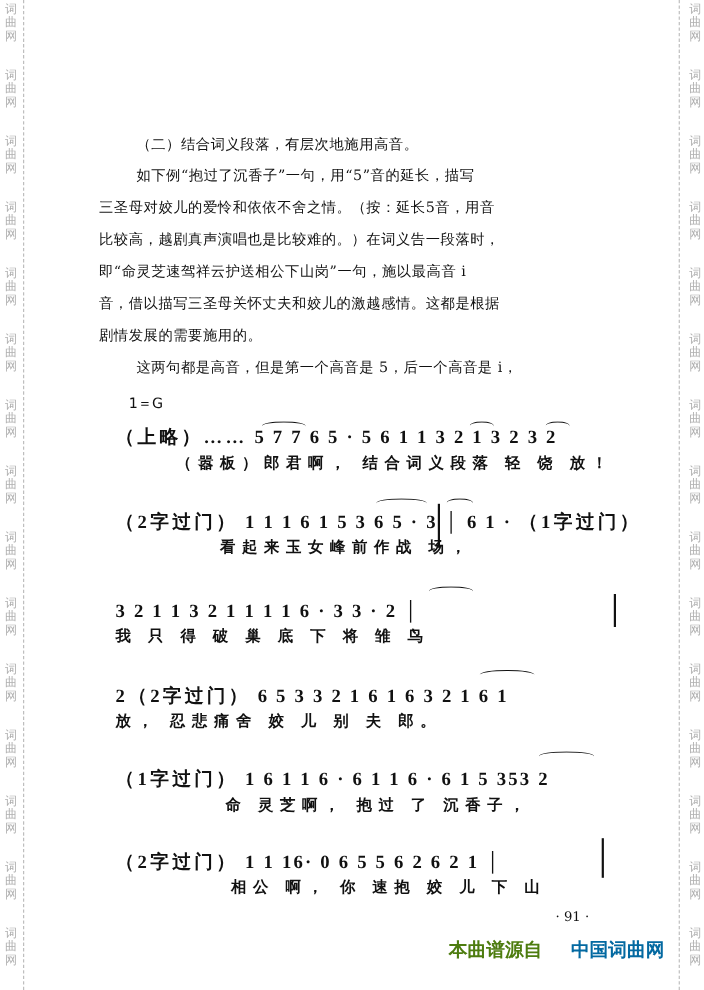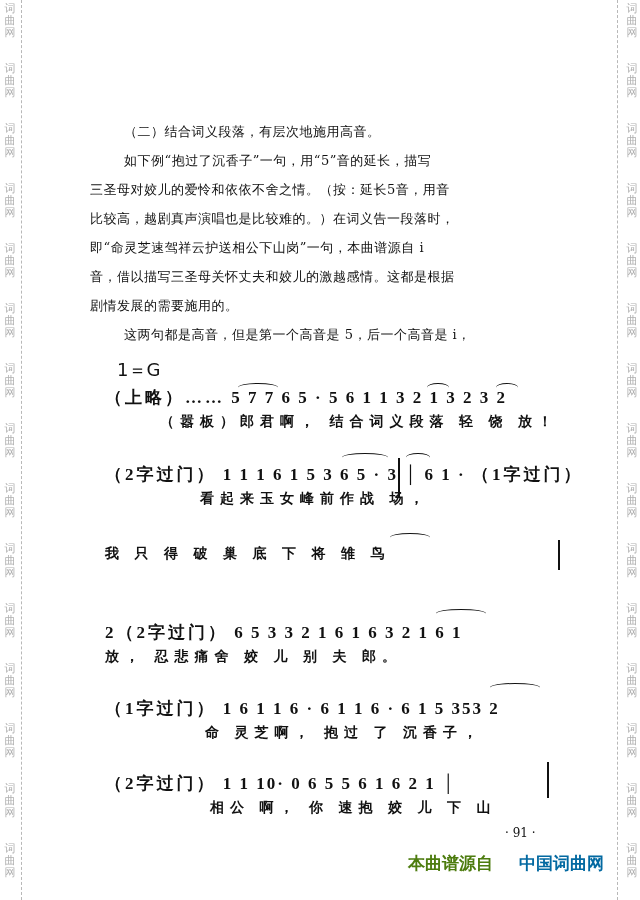--- a/index.html
+++ b/index.html
@@ -13,21 +13,21 @@
   .wm-line { position: absolute; top: 0; height: 900px; border-left: 1px dashed #b8b8b8; }
   .wm-line.left { left: 21px; }
   .wm-line.right { left: 617px; }
   .wm-block { position: absolute; width: 16px; font-family: "DejaVu Sans", sans-serif; font-size: 11px; line-height: 12px; color: #b0b0b0; text-align: center; }
   .wm-block span { display: block; }
 
   .para { position: absolute; left: 90px; width: 490px; font-size: 13px; line-height: 29px; letter-spacing: 0.5px; }
   .para .ln { display: block; white-space: nowrap; }
   .indent { padding-left: 34px; }
 
-  .key { position: absolute; left: 117px; top: 358px; font-size: 18px; font-family: "DejaVu Sans", sans-serif; }
+  .key { position: absolute; left: 117px; top: 358px; font-size: 13px; font-family: "DejaVu Sans", sans-serif; }
 
   .row { position: absolute; left: 105px; font-family: Liberation Serif, serif; white-space: nowrap; }
   .notes { font-size: 17px; font-weight: bold; letter-spacing: 2px; height: 26px; line-height: 26px; }
   .lyrics { font-size: 14px; font-weight: bold; letter-spacing: 6px; height: 22px; line-height: 22px; }
   .prefix { font-weight: bold; letter-spacing: 3px; }
   .barline { position: absolute; width: 2px; background: #111; }
   .slur { position: absolute; border-top: 1.5px solid #111; border-radius: 50% 50% 0 0; height: 8px; }
 
   .page-num { position: absolute; left: 505px; top: 826px; font-size: 12px; font-family: "DejaVu Serif", serif; }
   .source { position: absolute; top: 852px; font-family: "DejaVu Sans", sans-serif; font-weight: bold; font-size: 17px; }
@@ -195,21 +195,21 @@
   </div>
 
 <div class="para" style="top:117px;">
   <span class="ln indent">（二）结合词义段落，有层次地施用高音。</span>
 </div>
 
 <div class="para" style="top:146px;">
   <span class="ln indent">如下例“抱过了沉香子”一句，用“5”音的延长，描写</span>
   <span class="ln">三圣母对姣儿的爱怜和依依不舍之情。（按：延长5音，用音</span>
   <span class="ln">比较高，越剧真声演唱也是比较难的。）在词义告一段落时，</span>
-  <span class="ln">即“命灵芝速驾祥云护送相公下山岗”一句，本曲谱源自 i</span>
+  <span class="ln">即“命灵芝速驾祥云护送相公下山岗”一句，施以最高音 i</span>
   <span class="ln">音，借以描写三圣母关怀丈夫和姣儿的激越感情。这都是根据</span>
   <span class="ln">剧情发展的需要施用的。</span>
 </div>
 
 <div class="para" style="top:320px;">
   <span class="ln indent">这两句都是高音，但是第一个高音是 5，后一个高音是 i，</span>
 </div>
 
 <div class="key">1＝G</div>
 
@@ -224,20 +224,21 @@
 <div class="row" style="top:462px;">
   <div class="notes">
     <span class="prefix">（2字过门）</span>
     <span>1 1  1 6 1 5 3 6 5 · 3 │ 6 1 ·</span>
     <span class="prefix">（1字过门）</span>
   </div>
   <div class="lyrics" style="padding-left:95px;">看起来玉女峰前作战    场，</div>
 </div>
 
 <div class="row" style="top:543px;">
+  <div class="notes">3 2 1  1  3  2 1  1  1  1 6 ·  3  3 · 2 │</div>
   <div class="lyrics">我 只   得  破  巢   底  下  将    雏 鸟</div>
 </div>
 
 <div class="row" style="top:620px;">
   <div class="notes">
     <span class="prefix">2（2字过门）</span>
     <span>6 5 3 3 2 1  6  1  6  3  2 1  6  1</span>
   </div>
   <div class="lyrics">放，          忍悲痛舍    姣 儿 别 夫     郎。</div>
 </div>
@@ -246,21 +247,21 @@
   <div class="notes">
     <span class="prefix">（1字过门）</span>
     <span>1  6 1 1 6 · 6 1  1 6 · 6 1 5  353  2</span>
   </div>
   <div class="lyrics" style="padding-left:100px;">命 灵芝啊，  抱过 了   沉香子，</div>
 </div>
 
 <div class="row" style="top:771px;">
   <div class="notes">
     <span class="prefix">（2字过门）</span>
-    <span>1 1  10·  0 6  5 5  6  1  6  2 1 │</span>
+    <span>1 1  16·  0 6  5 5  6  2  6  2 1 │</span>
   </div>
   <div class="lyrics" style="padding-left:105px;">相公  啊，  你 速抱 姣 儿  下  山</div>
 </div>
 
 <div class="slur" style="left:238px;top:383px;width:40px;"></div>
 <div class="slur" style="left:427px;top:383px;width:22px;"></div>
 <div class="slur" style="left:496px;top:383px;width:22px;"></div>
 <div class="slur" style="left:342px;top:453px;width:46px;"></div>
 <div class="slur" style="left:406px;top:453px;width:24px;"></div>
 <div class="slur" style="left:390px;top:533px;width:40px;"></div>

